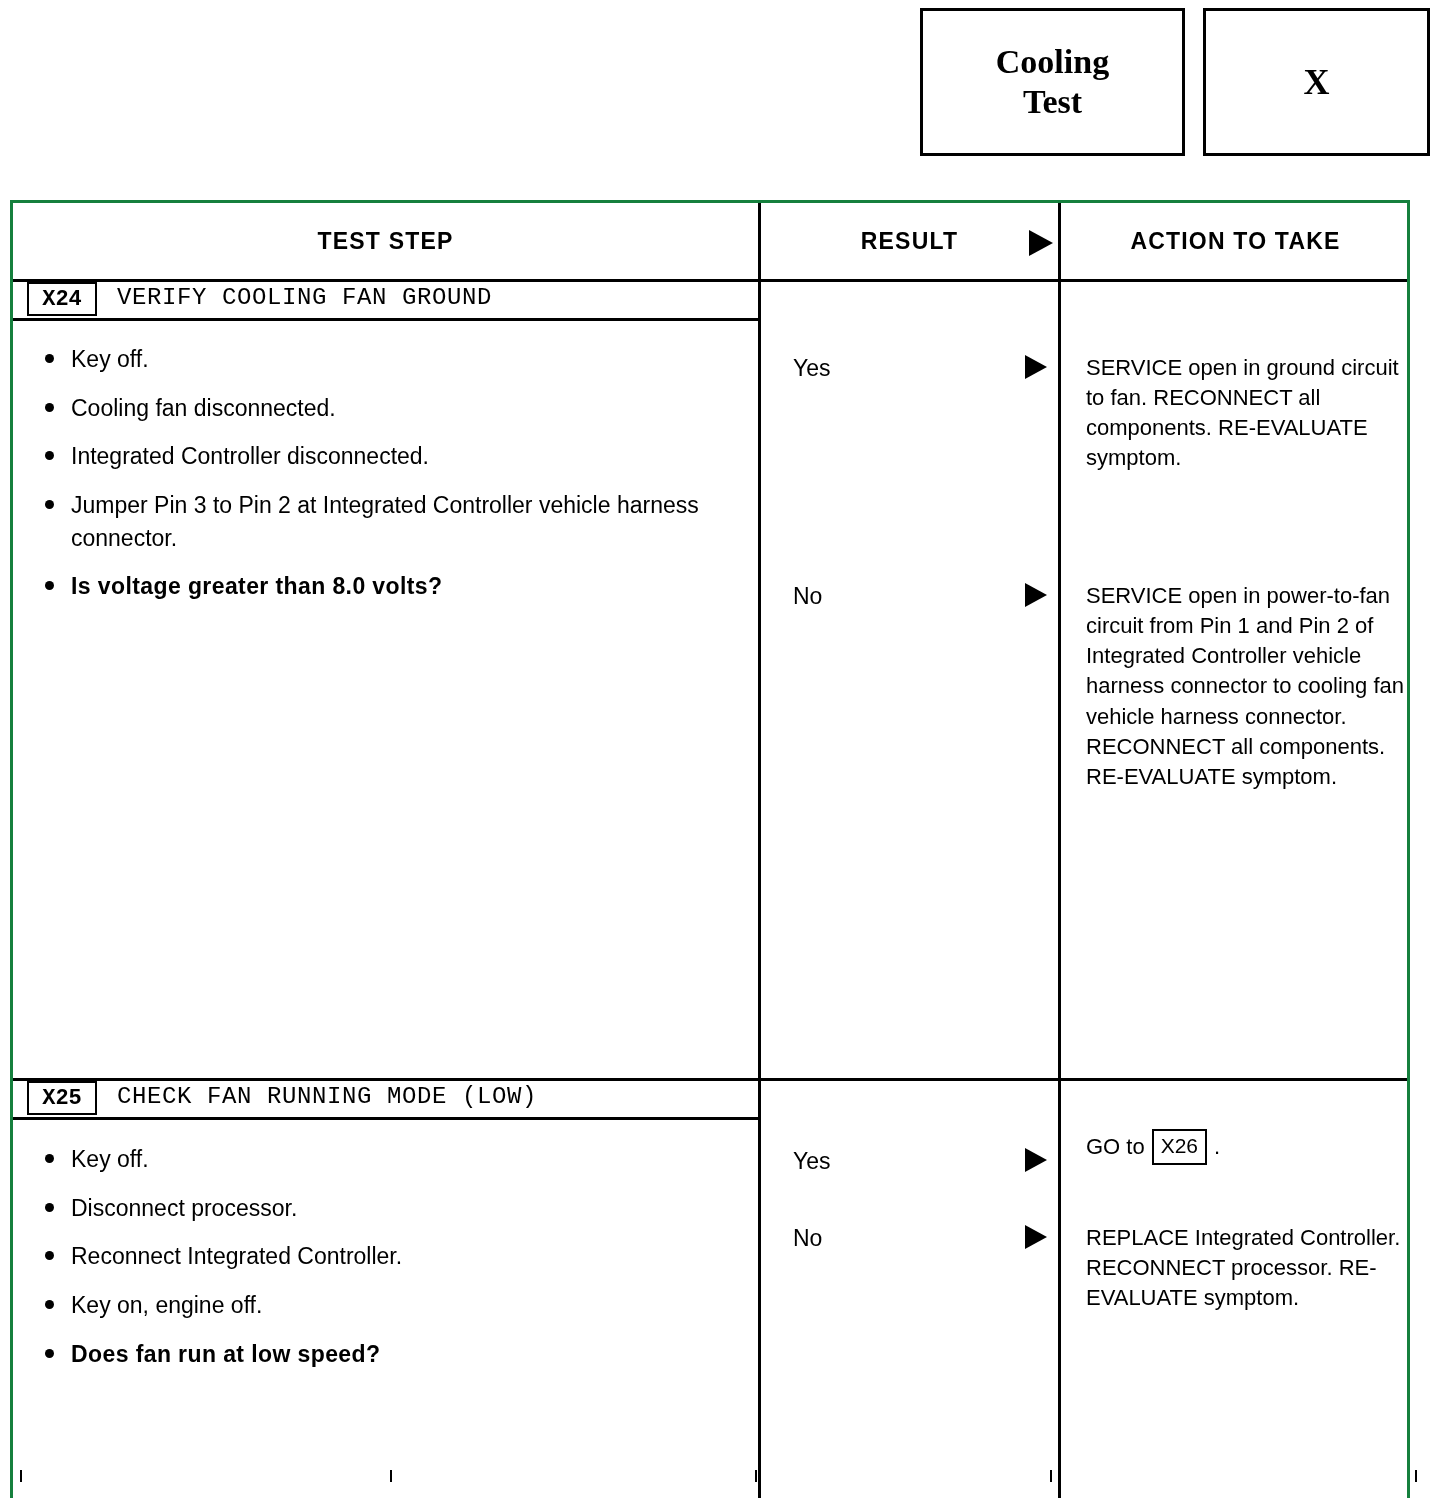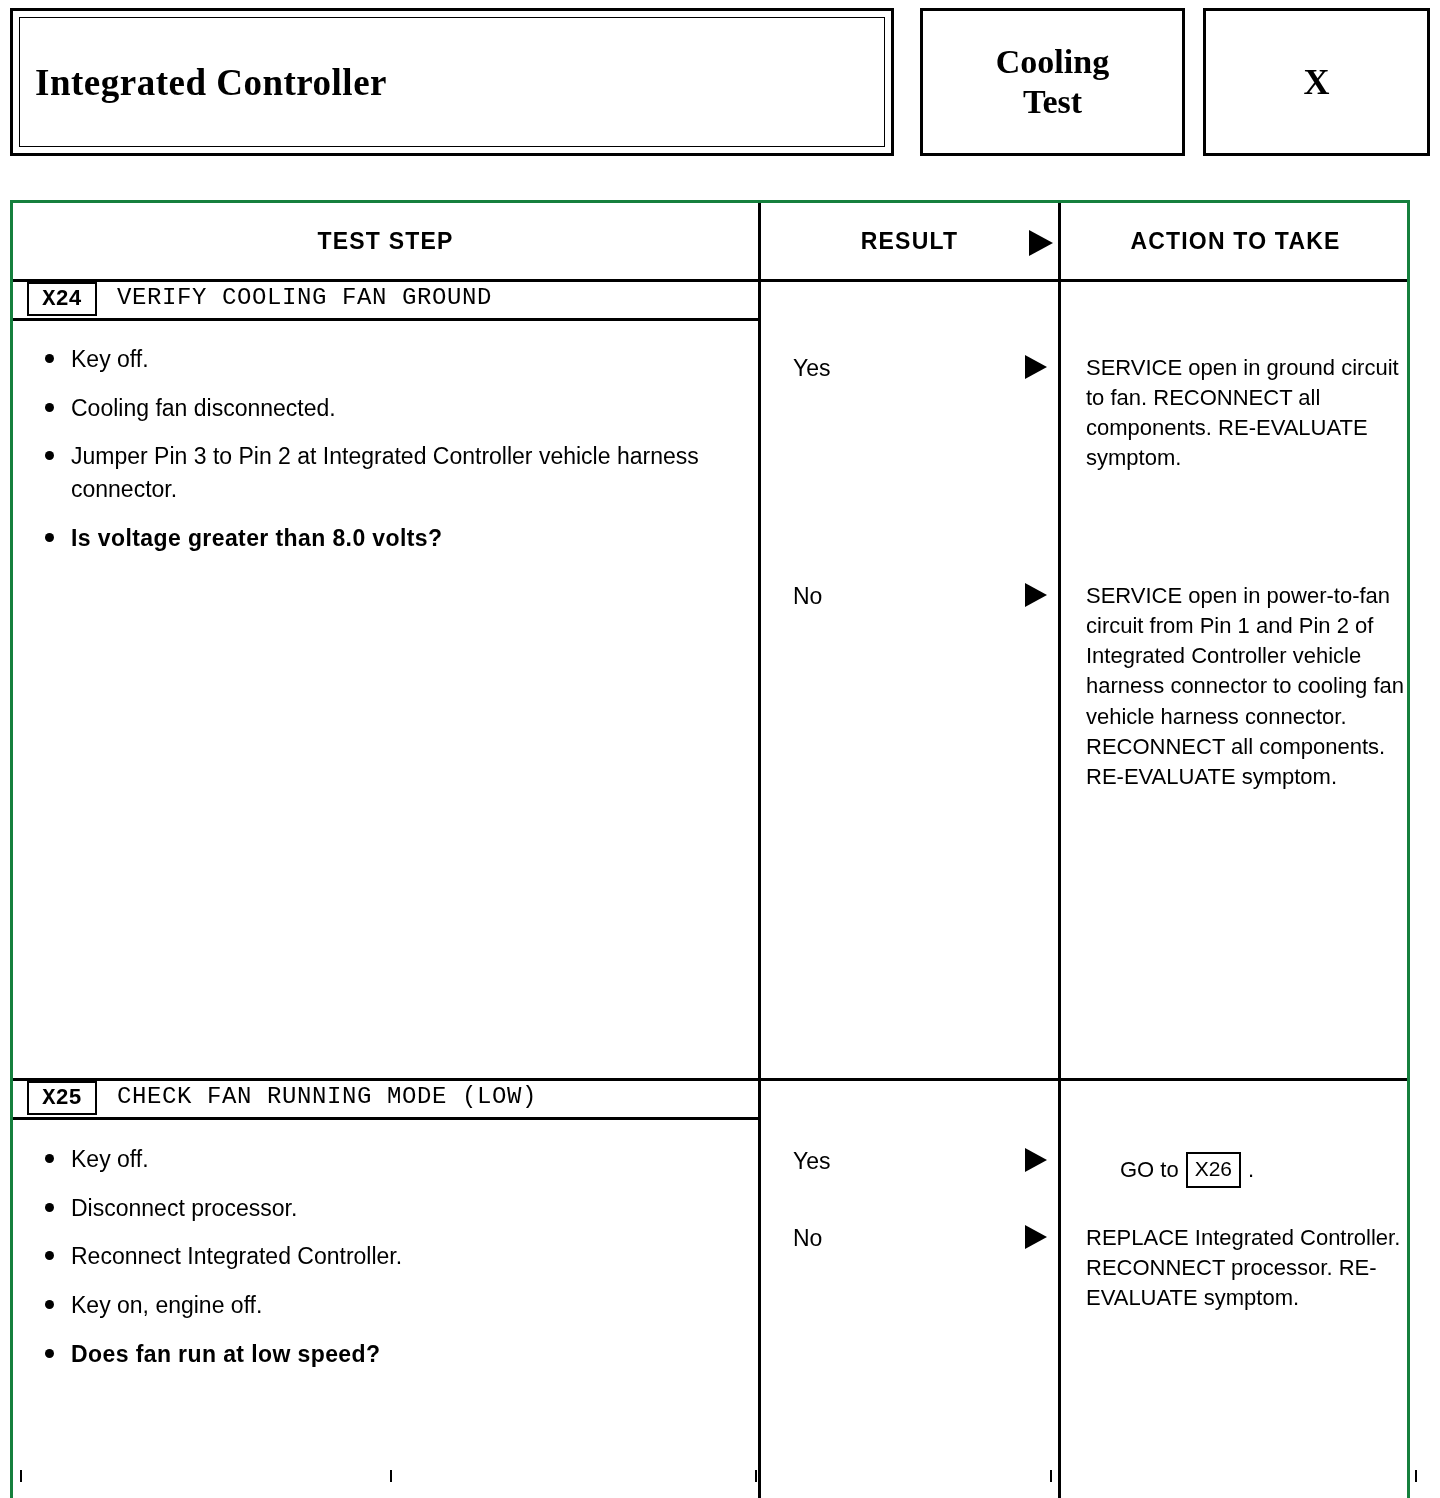--- a/index.html
+++ b/index.html
@@ -271,24 +271,20 @@
     top: 0;
     width: 2px;
     height: 12px;
     background: #000;
   }
 </style>
 </head>
 <body>
 
 <div class="header">
-  <div class="hdr-title-box">
-    <div class="inner"></div>
-    <div class="hdr-title-text">Integrated Controller</div>
-  </div>
 
   <div class="hdr-pinpoint-box">
     <div class="hdr-pinpoint-text">
       <div>Cooling</div>
       <div>Test</div>
     </div>
   </div>
 
   <div class="hdr-letter-box">
     <div class="hdr-letter-text">X</div>
@@ -308,20 +304,21 @@
   <div class="col-head action">ACTION TO TAKE</div>
 
   <div class="step-label" style="top:76px;">
     <div class="step-code">X24</div>
     <div class="step-title">VERIFY COOLING FAN GROUND</div>
   </div>
 
   <div class="bullets" style="top:140px;">
     <div class="bullet-item">Key off.</div>
     <div class="bullet-item">Cooling fan disconnected.</div>
+    <div class="bullet-item">Integrated Controller disconnected.</div>
     <div class="bullet-item">Jumper Pin 3 to Pin 2 at Integrated Controller vehicle harness connector.</div>
     <div class="bullet-item bold">Is voltage greater than 8.0 volts?</div>
   </div>
 
   <div class="result-cell" style="left:780px; top:152px;">Yes</div>
   <div class="result-arrow" style="left:1012px; top:152px;"><span class="arrow sm"></span></div>
   <div class="action-cell" style="left:1073px; top:150px;">SERVICE open in ground circuit to fan. RECONNECT all components. RE-EVALUATE symptom.</div>
 
   <div class="result-cell" style="left:780px; top:380px;">No</div>
   <div class="result-arrow" style="left:1012px; top:380px;"><span class="arrow sm"></span></div>
@@ -335,21 +332,21 @@
   <div class="bullets" style="top:940px;">
     <div class="bullet-item">Key off.</div>
     <div class="bullet-item">Disconnect processor.</div>
     <div class="bullet-item">Reconnect Integrated Controller.</div>
     <div class="bullet-item">Key on, engine off.</div>
     <div class="bullet-item bold">Does fan run at low speed?</div>
   </div>
 
   <div class="result-cell" style="left:780px; top:945px;">Yes</div>
   <div class="result-arrow" style="left:1012px; top:945px;"><span class="arrow sm"></span></div>
-  <div class="action-cell goto-line" style="left:1073px; top:949px;margin-left:34px;">
+  <div class="action-cell goto-line" style="left:1073px; top:926px;">
     <span>GO to</span>
     <span class="goto-box">X26</span>
     <span>.</span>
   </div>
 
   <div class="result-cell" style="left:780px; top:1022px;">No</div>
   <div class="result-arrow" style="left:1012px; top:1022px;"><span class="arrow sm"></span></div>
   <div class="action-cell" style="left:1073px; top:1020px;">REPLACE Integrated Controller. RECONNECT processor. RE-EVALUATE symptom.</div>
 
 </div>

